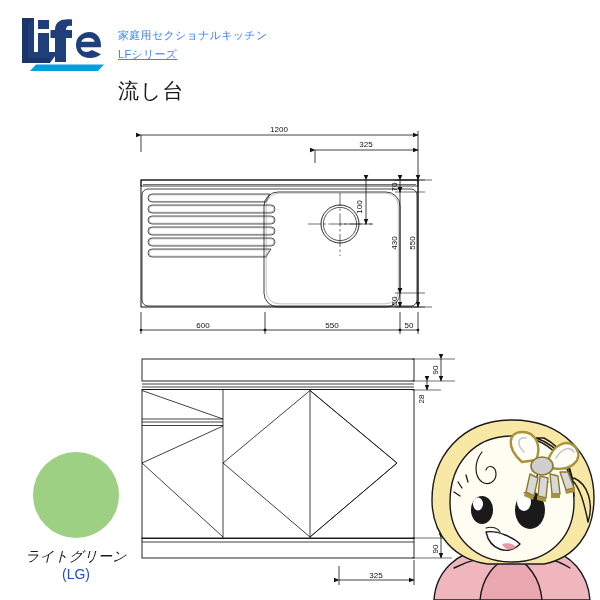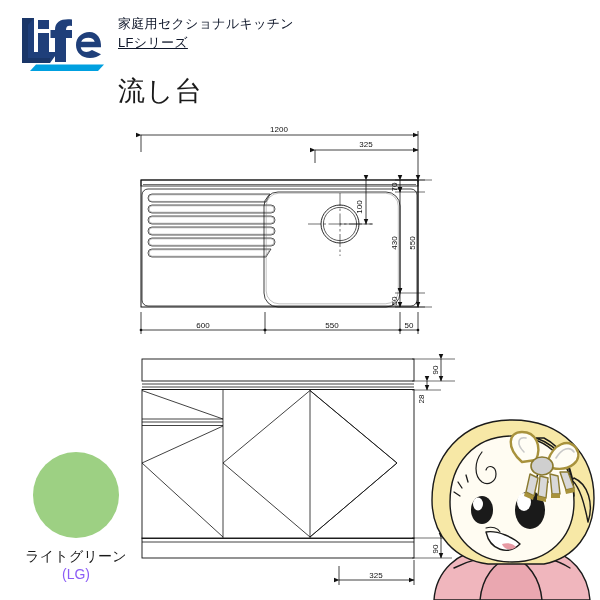--- a/index.html
+++ b/index.html
@@ -10,45 +10,46 @@
     font-family:"Liberation Sans","DejaVu Sans",sans-serif;
     overflow:hidden;
     position:relative;
   }
   #page{position:absolute;inset:0;width:600px;height:600px;}
 
   
   .header{position:absolute;left:0;top:0;width:600px;height:120px;}
   .logo{position:absolute;left:14px;top:14px;width:100px;height:58px;}
   .brand-text{
-    position:absolute;left:118px;top:14px;
-    font-size:13px;line-height:19px;color:#0f172a;
+    position:absolute;left:118px;top:26px;
+    font-size:11px;line-height:19px;color:#3b82f6;
     letter-spacing:0.3px;white-space:nowrap;
   }
   .brand-text .line2{display:block;text-decoration:underline;}
   .doc-title{
     position:absolute;left:118px;top:74px;
-    font-size:27px;line-height:34px;color:#1a1a1a;
+    font-size:21px;line-height:34px;color:#1a1a1a;
     letter-spacing:1px;
   }
 
   
   .drawing{position:absolute;left:0;top:0;width:600px;height:600px;pointer-events:none;}
 
   
   .swatch-block{position:absolute;left:16px;top:452px;width:120px;height:140px;text-align:center;}
   .swatch-circle{
     width:86px;height:86px;border-radius:50%;
     margin:0 auto;background:#9dd083;
   }
   .swatch-label{
     margin-top:9px;font-size:14px;line-height:18px;color:#1a1a1a;
     letter-spacing:0.2px;
-  }
-  .swatch-code{font-size:14px;line-height:18px;color:#8b5cf6;}
+    font-style:italic;
+  }
+  .swatch-code{font-size:14px;line-height:18px;color:#1d4ed8;}
 
   
   .mascot{position:absolute;left:424px;top:418px;width:176px;height:182px;}
 </style>
 </head>
 <body>
 
 <div id="page">
 
   <div class="header">

